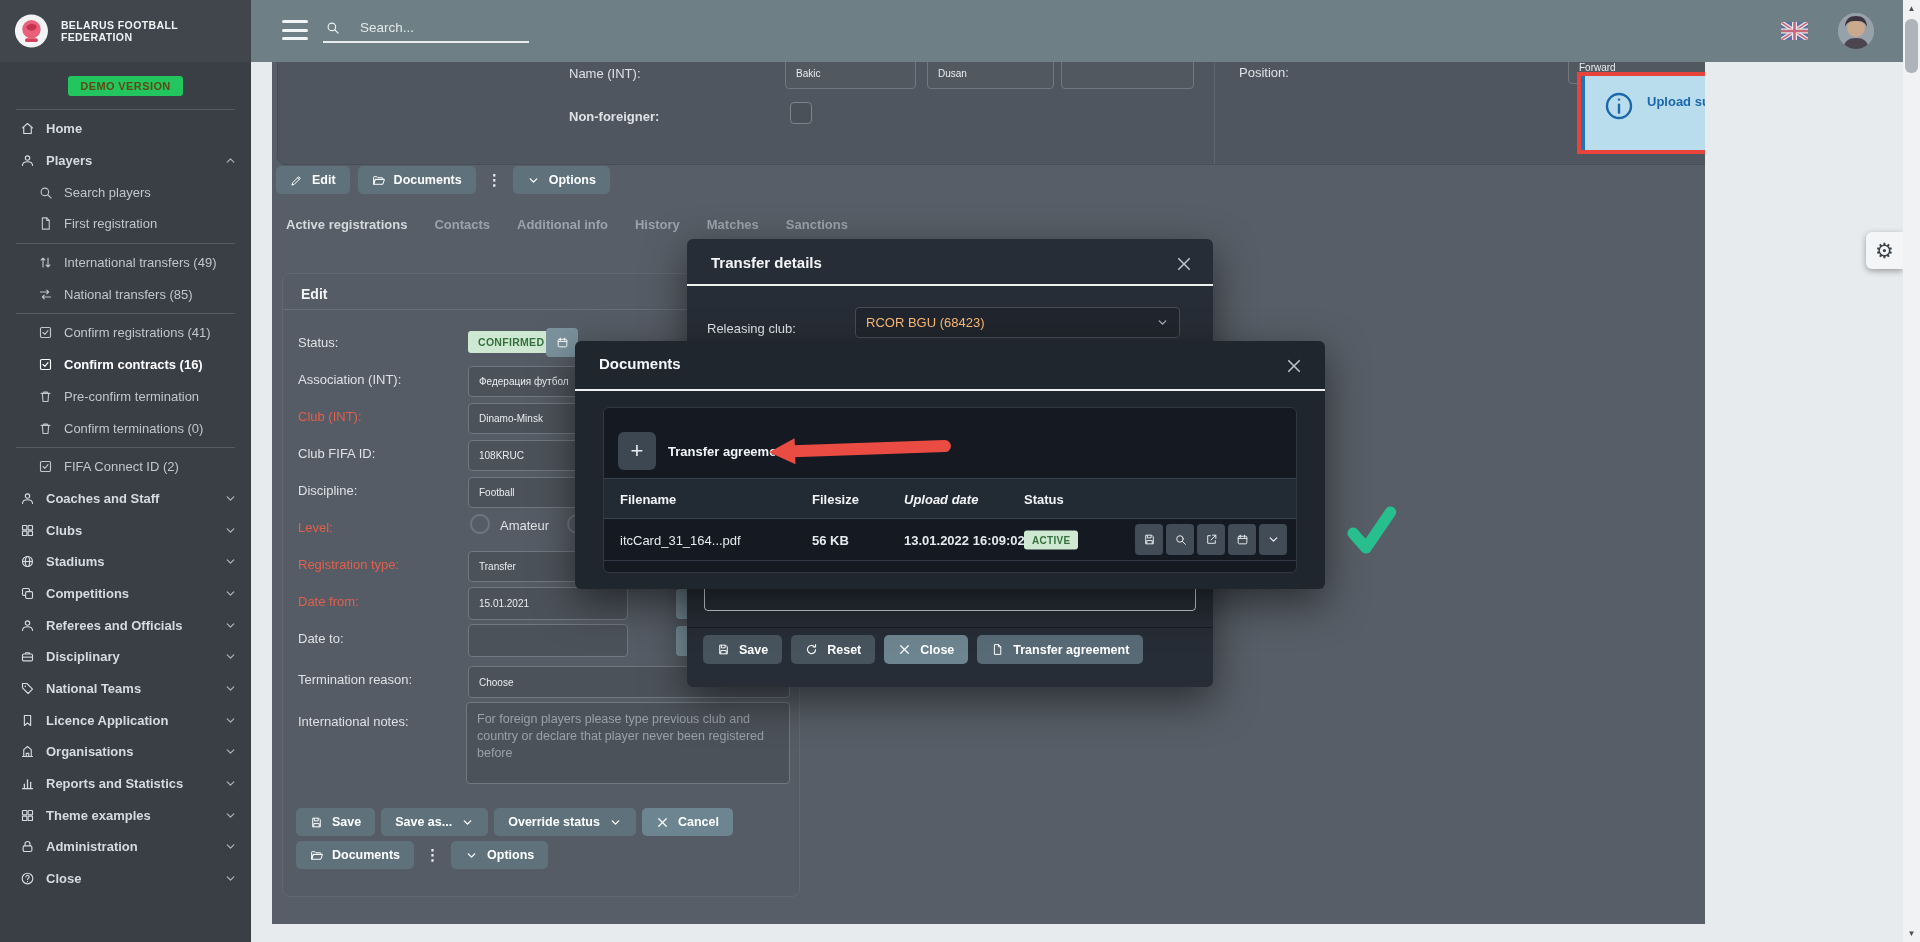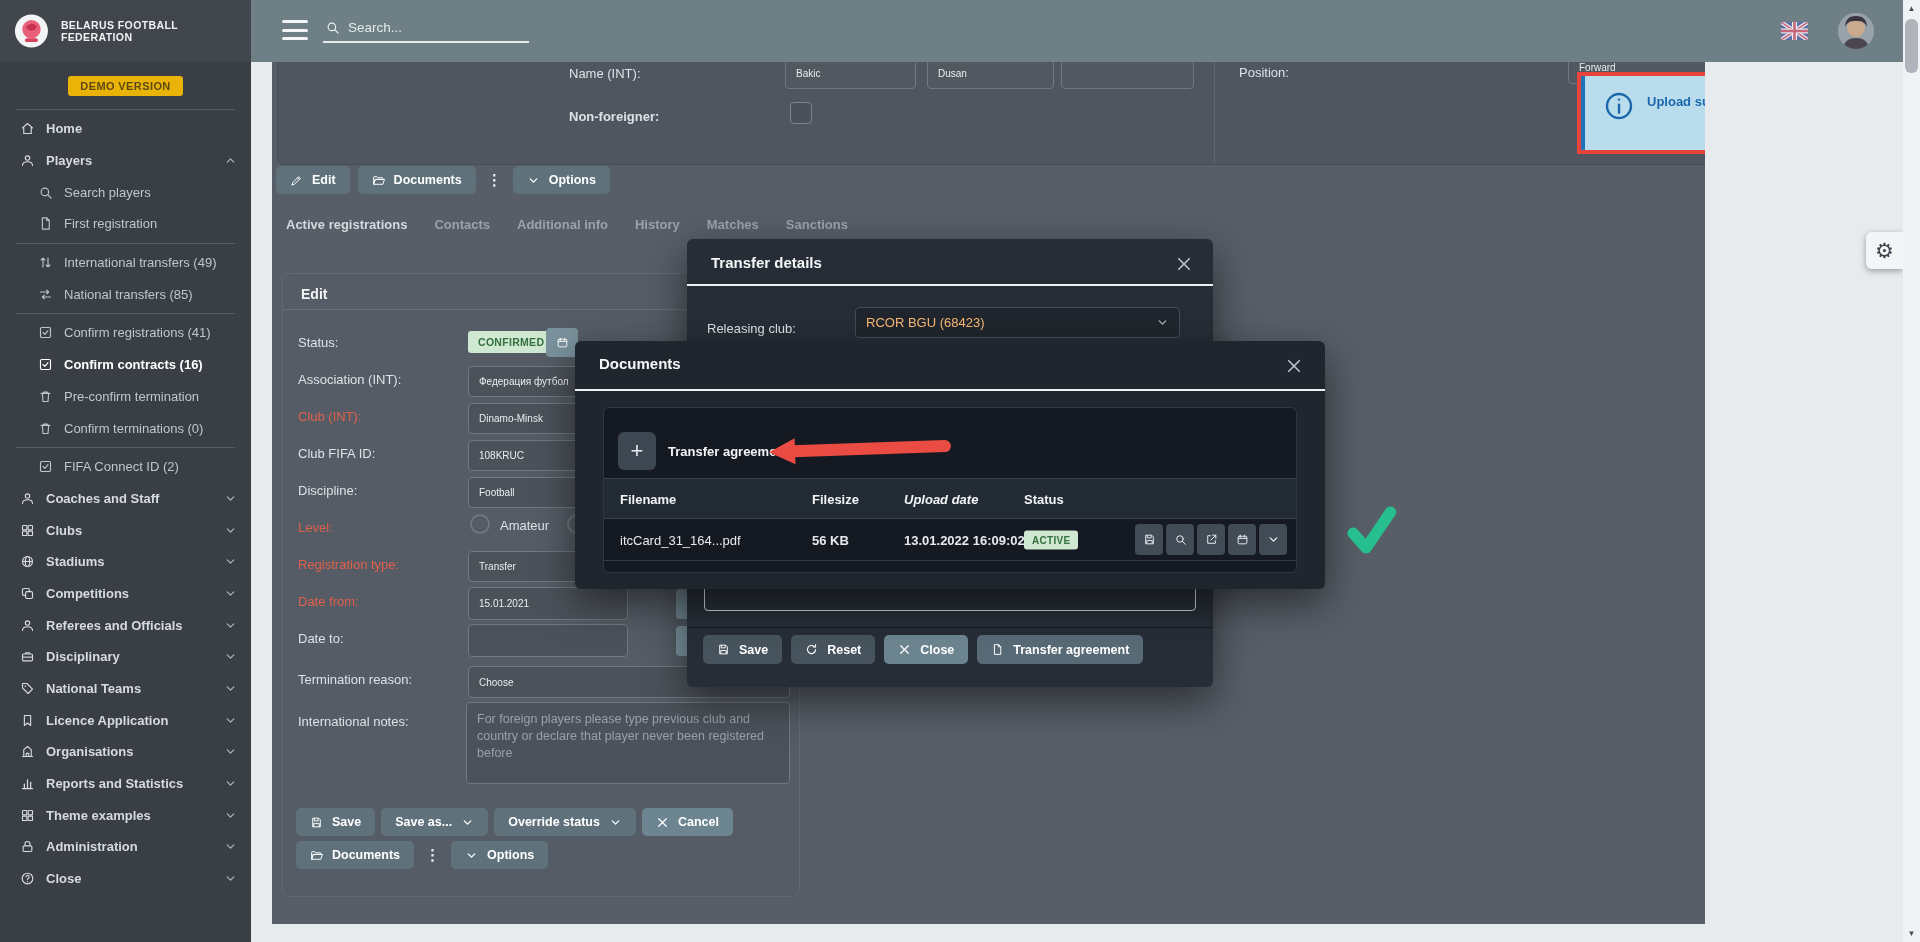--- a/index.html
+++ b/index.html
@@ -9,33 +9,33 @@
 
   
   .ic { width:15px; height:15px; flex:0 0 auto; }
   .ic.sm { width:13px; height:13px; }
 
   
   .sidebar { position:absolute; left:0; top:0; width:251px; height:942px; background:#3a3f46; z-index:5; }
   .brand { height:62px; background:#41464d; display:flex; align-items:center; gap:12px; padding:0 14px; }
   .brand-title { color:#f0f2f4; font-size:10.5px; font-weight:bold; letter-spacing:.4px; }
   .demo-wrap { padding:14px 0 10px; text-align:center; }
-  .demo-badge { display:inline-block; background:#eab308; color:#5d4b15; font-size:11px; font-weight:bold; padding:4px 12px; border-radius:3px; letter-spacing:.4px; }
+  .demo-badge { display:inline-block; background:#22c55e; color:#5d4b15; font-size:11px; font-weight:bold; padding:4px 12px; border-radius:3px; letter-spacing:.4px; }
   .sb-div { height:1px; background:#555b62; margin:3px 16px; }
   .sb-item { display:flex; align-items:center; gap:11px; height:31.7px; padding:0 14px 0 20px; color:#c6ccd2; cursor:pointer; }
   .sb-item.sub { padding-left:38px; color:#bfc6cc; }
   .sb-item.parent { font-weight:bold; color:#d6dbdf; }
   .sb-item.active { color:#ffffff; font-weight:bold; }
   .sb-item .chev { margin-left:auto; width:13px; height:13px; color:#aab1b8; }
 
   
   .topbar { position:absolute; left:251px; top:0; width:1669px; height:62px; background:#6e8086; z-index:4; }
   .burger { position:absolute; left:31px; top:20px; width:26px; height:20px; display:flex; flex-direction:column; justify-content:space-between; cursor:pointer; }
   .burger span { display:block; height:3px; background:#f2f4f5; border-radius:2px; }
-  .searchbox { position:absolute; left:72px; top:16px; width:206px; border-bottom:2px solid #e8eced; display:flex; align-items:flex-start; gap:8px; padding:4px 2px 6px; color:#eef1f2; }
+  .searchbox { position:absolute; left:72px; top:16px; width:206px; border-bottom:2px solid #e8eced; display:flex; align-items:flex-start; gap:20px; padding:4px 2px 6px; color:#eef1f2; }
   .searchbox input { background:transparent; border:none; outline:none; color:#f2f4f5; font-size:13.5px; width:160px; font-family:"Liberation Sans",sans-serif; }
   .searchbox input::placeholder { color:#e3e8ea; }
   .flag { position:absolute; right:112px; top:22px; width:27px; height:18px; border-radius:2px; overflow:hidden; cursor:pointer; }
   .avatar { position:absolute; right:46px; top:13px; width:36px; height:36px; border-radius:50%; overflow:hidden; background:#8d98a1; cursor:pointer; }
 
   
   .panel { position:absolute; left:272px; top:51px; width:1433px; height:873px; background:#575e67; border-top-left-radius:10px; z-index:3; overflow:hidden; }
 
   .topcard { position:absolute; left:5px; top:-12px; width:1626px; height:126px; background:#4f565f; border:1px solid #484e56; border-radius:0 0 8px 8px; }
   .fld-label { color:#dde2e6; font-size:13px; }

